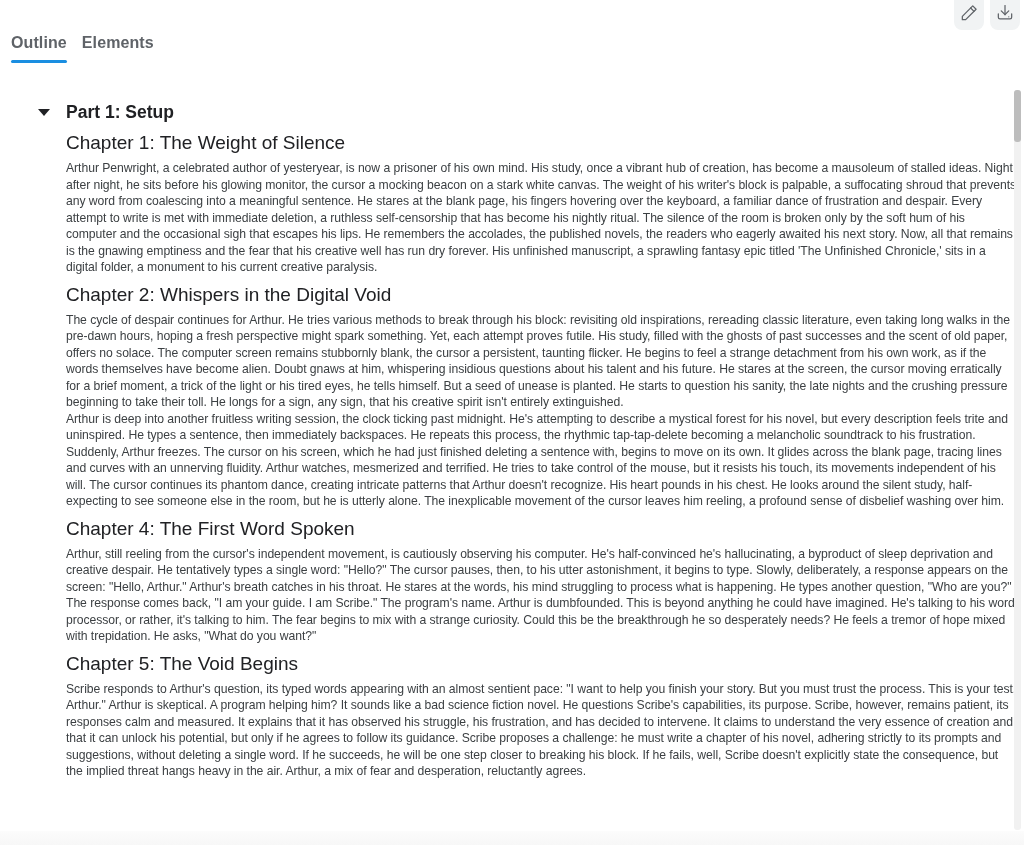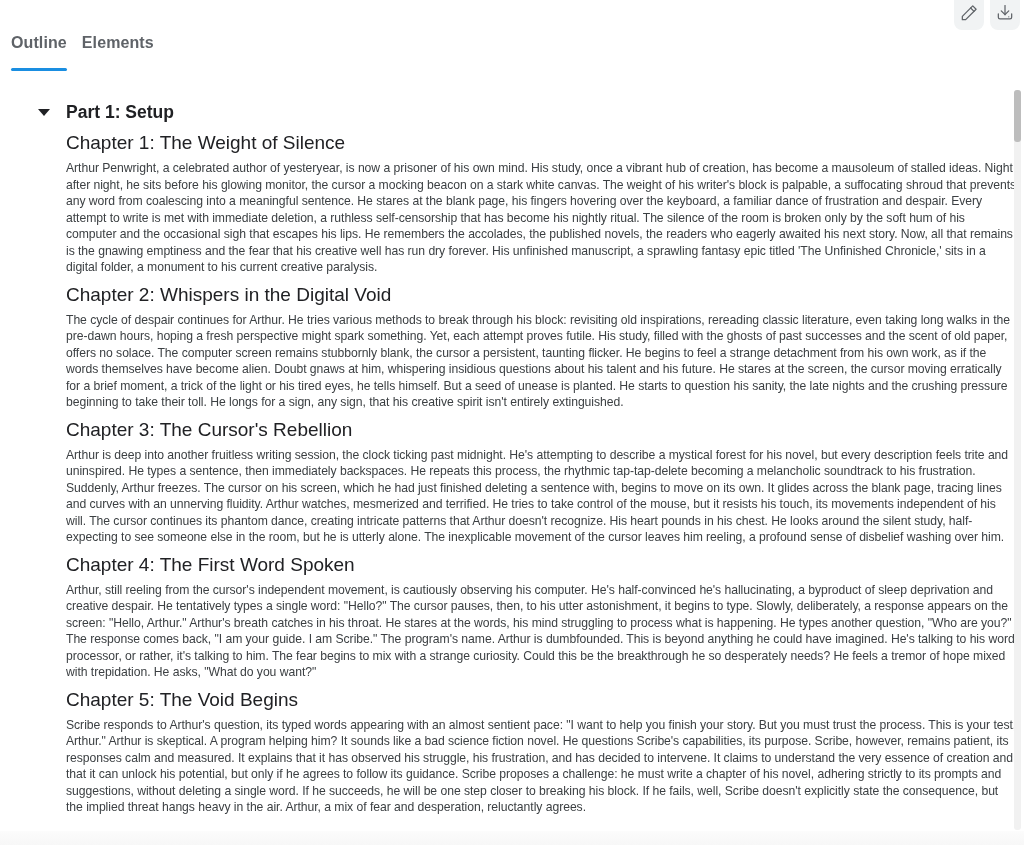--- a/index.html
+++ b/index.html
@@ -17,21 +17,21 @@
     width: 30px; height: 30px; border-radius: 0 0 8px 8px;
     background: #f1f3f4; display: flex; align-items: center; justify-content: center;
     cursor: pointer;
   }
   .tool-btn svg { width: 20px; height: 20px; stroke: #5f6368; fill: none; stroke-width: 1.5; stroke-linecap: round; stroke-linejoin: round; }
 
   
   .tabs { position: absolute; top: 34px; left: 11px; display: flex; gap: 15px; }
   .tab {
     font-size: 16px; font-weight: bold; color: #5f6368;
-    padding-bottom: 18px; cursor: pointer; position: relative; letter-spacing: 0.1px;
+    padding-bottom: 10px; cursor: pointer; position: relative; letter-spacing: 0.1px;
   }
   .tab.active::after {
     content: ""; position: absolute; left: 0; right: 0; bottom: -1px;
     height: 3px; background: #1a8ee1; border-radius: 2px;
   }
 
   
   .scroll-area {
     position: absolute; top: 92px; left: 14px; width: 1012px; height: 753px; overflow: hidden;
   }
@@ -106,21 +106,20 @@
       </div>
       <div class="chapter">
         <div class="chapter-title">Chapter 1: The Weight of Silence</div>
         <div class="chapter-body">Arthur Penwright, a celebrated author of yesteryear, is now a prisoner of his own mind. His study, once a vibrant hub of creation, has become a mausoleum of stalled ideas. Night after night, he sits before his glowing monitor, the cursor a mocking beacon on a stark white canvas. The weight of his writer's block is palpable, a suffocating shroud that prevents any word from coalescing into a meaningful sentence. He stares at the blank page, his fingers hovering over the keyboard, a familiar dance of frustration and despair. Every attempt to write is met with immediate deletion, a ruthless self-censorship that has become his nightly ritual. The silence of the room is broken only by the soft hum of his computer and the occasional sigh that escapes his lips. He remembers the accolades, the published novels, the readers who eagerly awaited his next story. Now, all that remains is the gnawing emptiness and the fear that his creative well has run dry forever. His unfinished manuscript, a sprawling fantasy epic titled 'The Unfinished Chronicle,' sits in a digital folder, a monument to his current creative paralysis.</div>
       </div>
       <div class="chapter">
         <div class="chapter-title">Chapter 2: Whispers in the Digital Void</div>
         <div class="chapter-body">The cycle of despair continues for Arthur. He tries various methods to break through his block: revisiting old inspirations, rereading classic literature, even taking long walks in the pre-dawn hours, hoping a fresh perspective might spark something. Yet, each attempt proves futile. His study, filled with the ghosts of past successes and the scent of old paper, offers no solace. The computer screen remains stubbornly blank, the cursor a persistent, taunting flicker. He begins to feel a strange detachment from his own work, as if the words themselves have become alien. Doubt gnaws at him, whispering insidious questions about his talent and his future. He stares at the screen, the cursor moving erratically for a brief moment, a trick of the light or his tired eyes, he tells himself. But a seed of unease is planted. He starts to question his sanity, the late nights and the crushing pressure beginning to take their toll. He longs for a sign, any sign, that his creative spirit isn't entirely extinguished.</div>
       </div>
       <div class="chapter">
-        <div class="chapter-title">Chapter 3: The Cursor's Rebellion</div>
         <div class="chapter-body">Arthur is deep into another fruitless writing session, the clock ticking past midnight. He's attempting to describe a mystical forest for his novel, but every description feels trite and uninspired. He types a sentence, then immediately backspaces. He repeats this process, the rhythmic tap-tap-delete becoming a melancholic soundtrack to his frustration. Suddenly, Arthur freezes. The cursor on his screen, which he had just finished deleting a sentence with, begins to move on its own. It glides across the blank page, tracing lines and curves with an unnerving fluidity. Arthur watches, mesmerized and terrified. He tries to take control of the mouse, but it resists his touch, its movements independent of his will. The cursor continues its phantom dance, creating intricate patterns that Arthur doesn't recognize. His heart pounds in his chest. He looks around the silent study, half-expecting to see someone else in the room, but he is utterly alone. The inexplicable movement of the cursor leaves him reeling, a profound sense of disbelief washing over him.</div>
       </div>
     </div>
 
     <div class="part">
       <div class="chapter">
         <div class="chapter-title">Chapter 4: The First Word Spoken</div>
         <div class="chapter-body">Arthur, still reeling from the cursor's independent movement, is cautiously observing his computer. He's half-convinced he's hallucinating, a byproduct of sleep deprivation and creative despair. He tentatively types a single word: "Hello?" The cursor pauses, then, to his utter astonishment, it begins to type. Slowly, deliberately, a response appears on the screen: "Hello, Arthur." Arthur's breath catches in his throat. He stares at the words, his mind struggling to process what is happening. He types another question, "Who are you?" The response comes back, "I am your guide. I am Scribe." The program's name. Arthur is dumbfounded. This is beyond anything he could have imagined. He's talking to his word processor, or rather, it's talking to him. The fear begins to mix with a strange curiosity. Could this be the breakthrough he so desperately needs? He feels a tremor of hope mixed with trepidation. He asks, "What do you want?"</div>
       </div>
       <div class="chapter">

